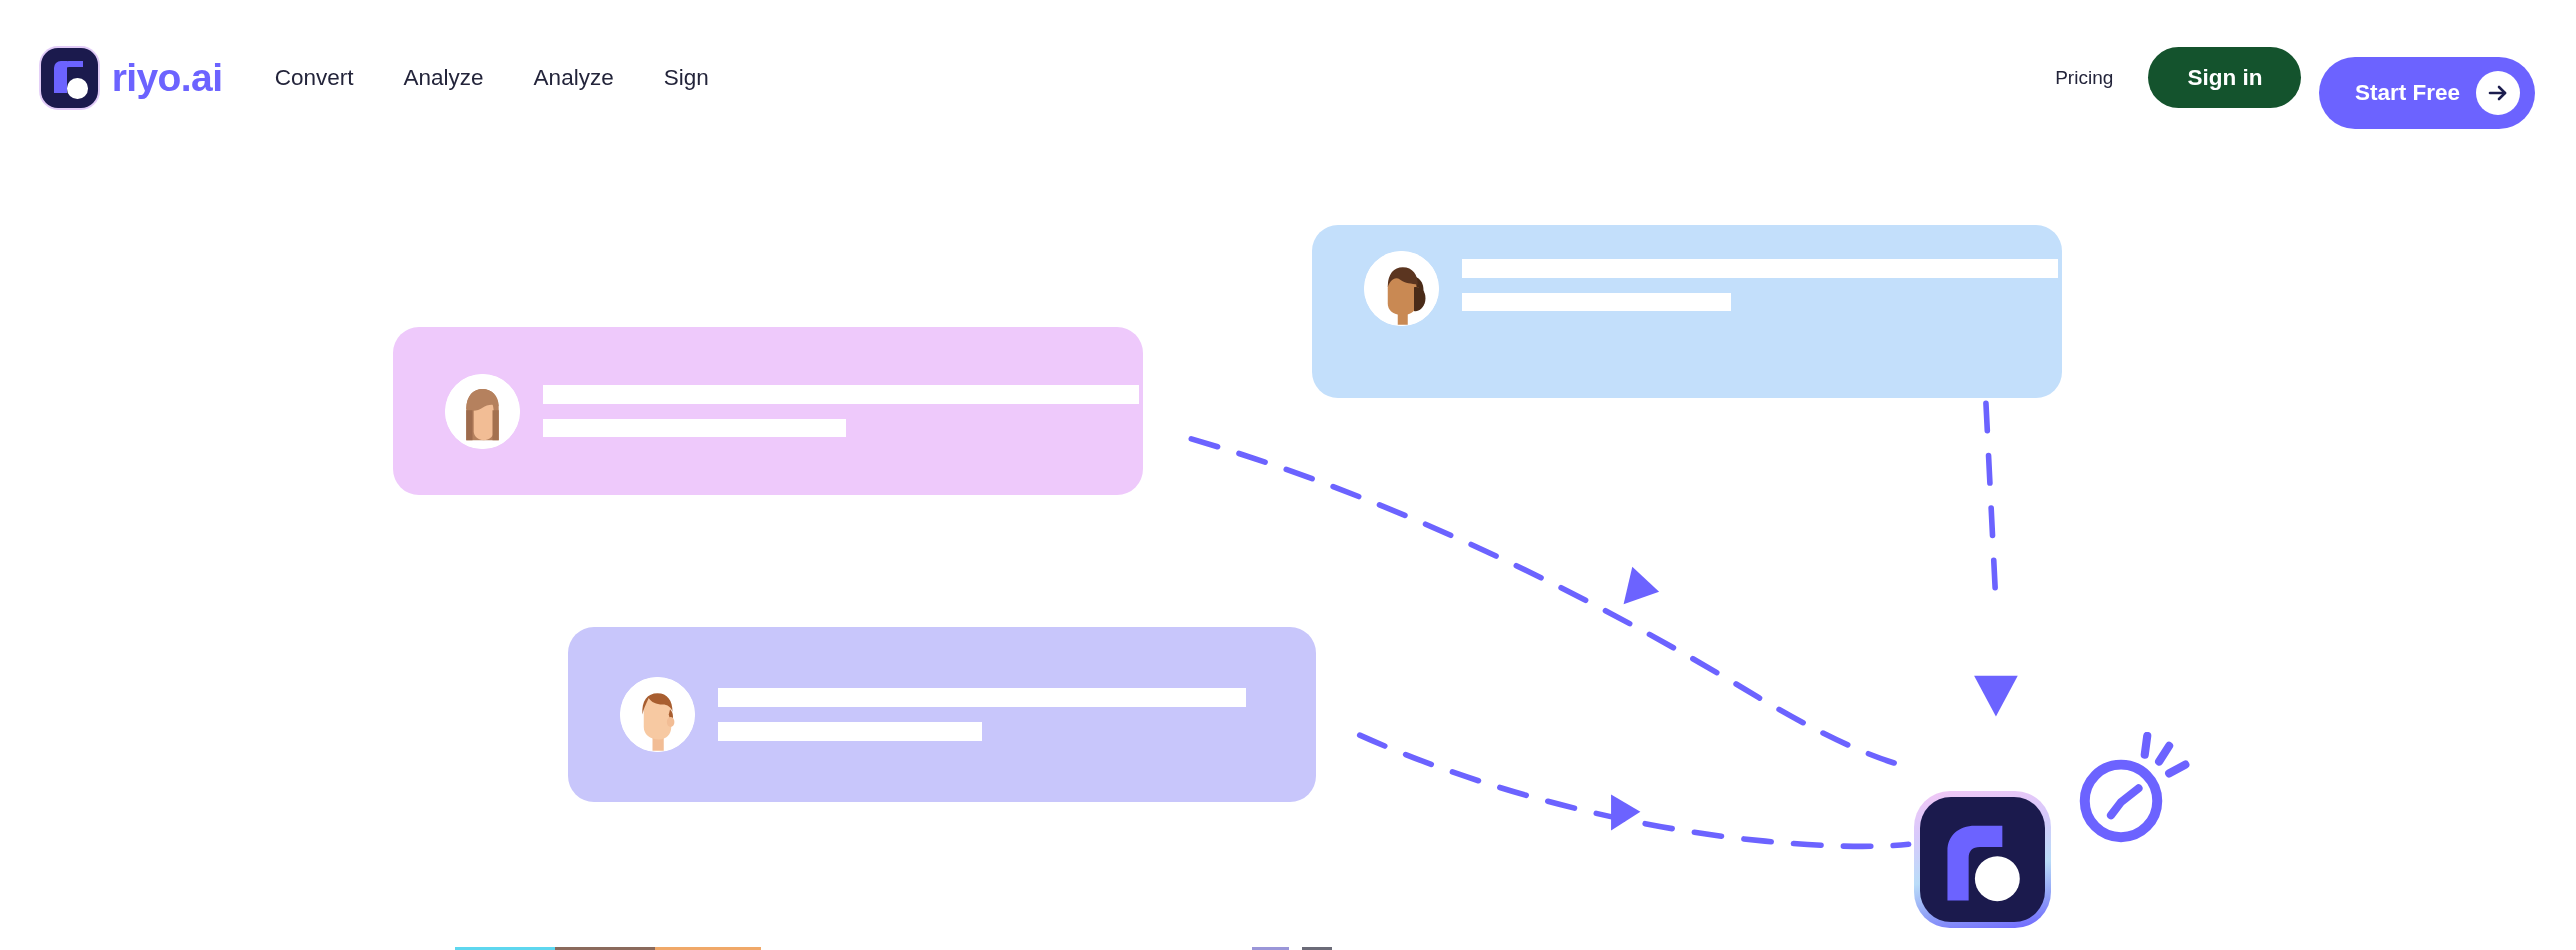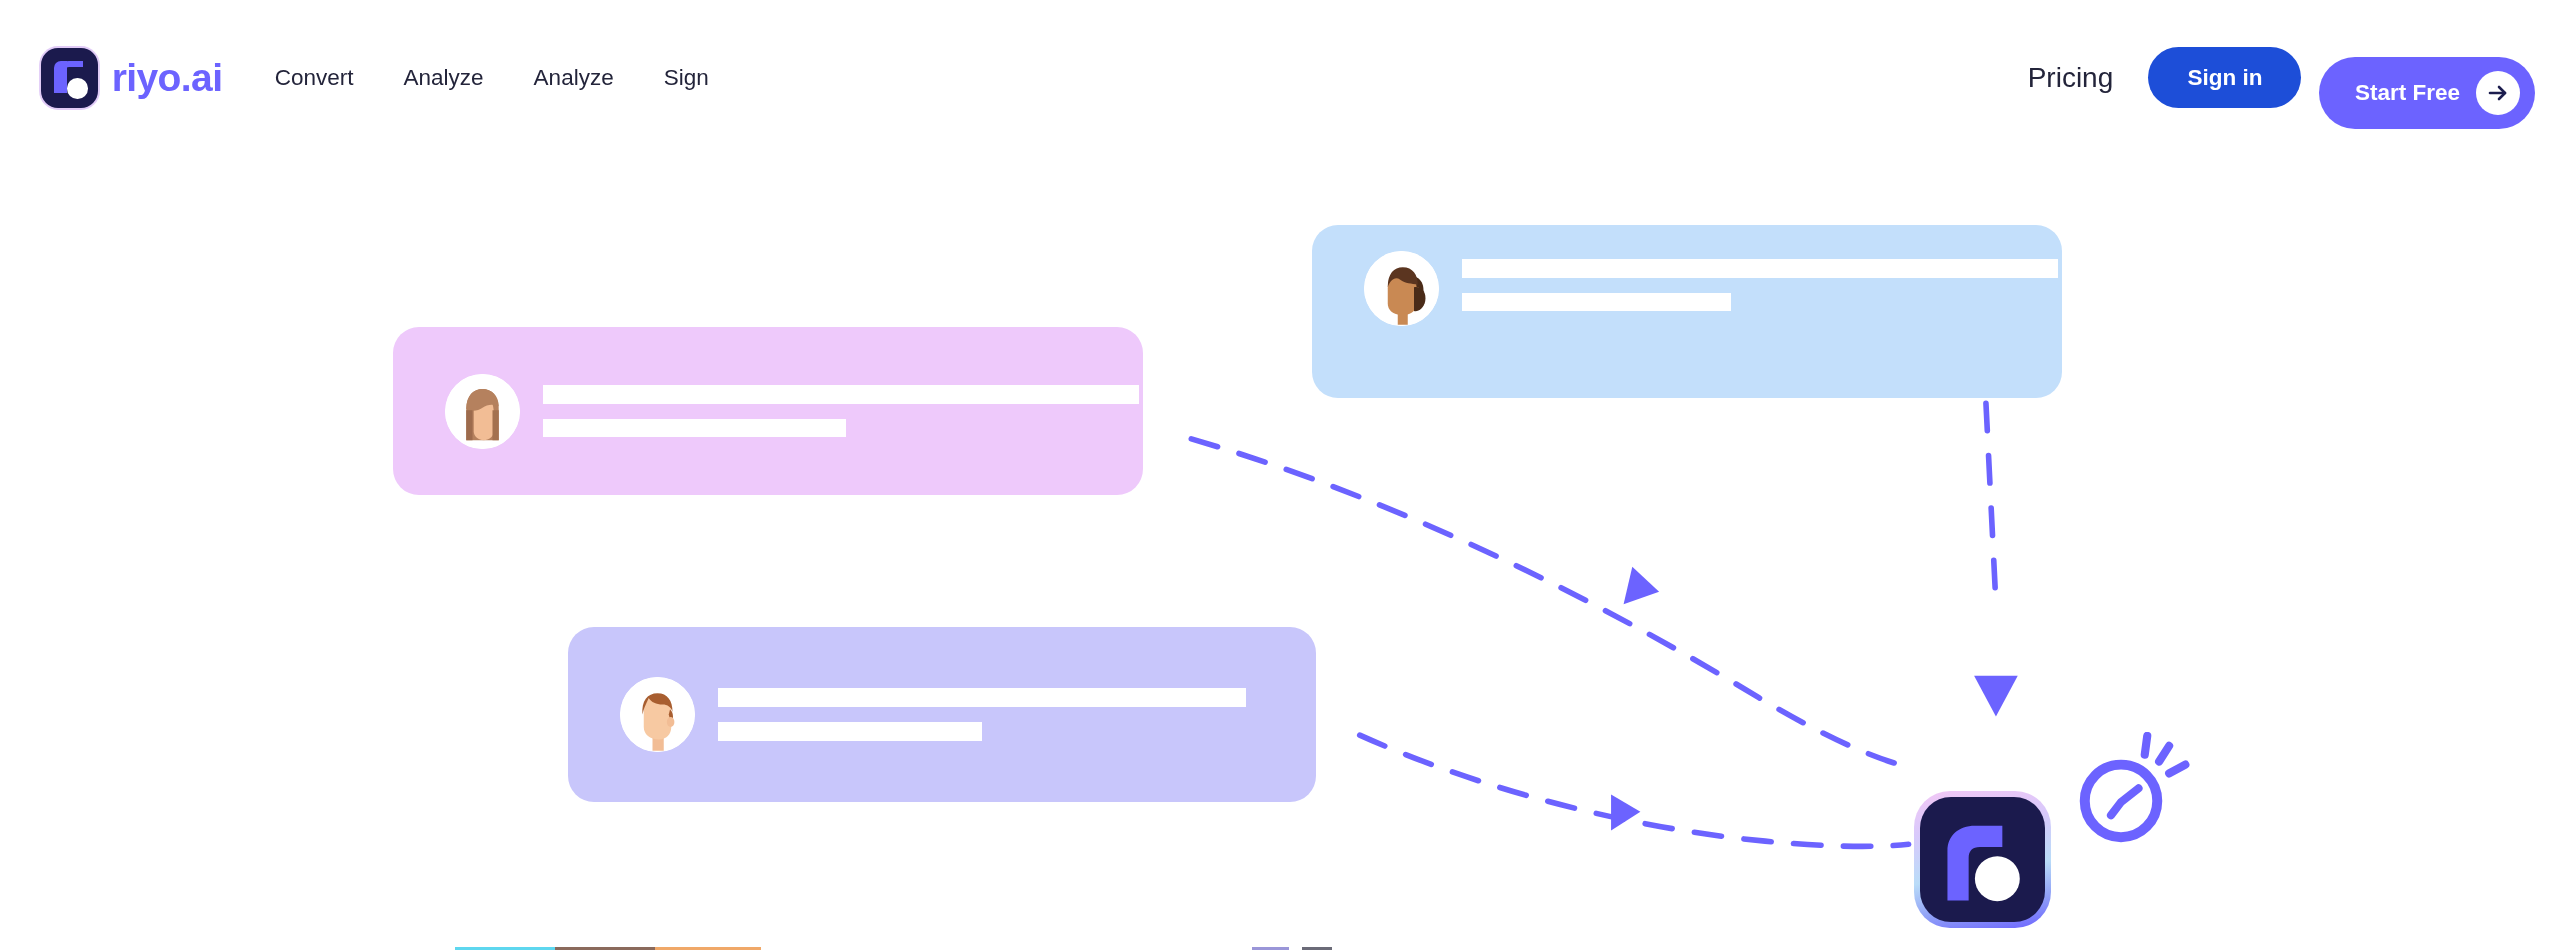--- a/index.html
+++ b/index.html
@@ -95,28 +95,28 @@
     white-space: nowrap;
   }
 
   .header-right {
     margin-left: auto;
     display: flex;
     align-items: center;
     gap: 0;
   }
   .pricing-link {
-    font-size: 28px;
+    font-size: 19px;
     color: #23243a;
     text-decoration: none;
     padding: 8.7px 24px;
     white-space: nowrap;
   }
   .btn-signin {
-    background: #1d4ed8;
+    background: #14532d;
     color: #ffffff;
     font-size: 22.5px;
     font-weight: 700;
     border: none;
     border-radius: 623px;
     padding: 17.5px 39px;
     cursor: pointer;
     white-space: nowrap;
     font-family: "Liberation Sans", sans-serif;
     margin-left: 11.2px;

